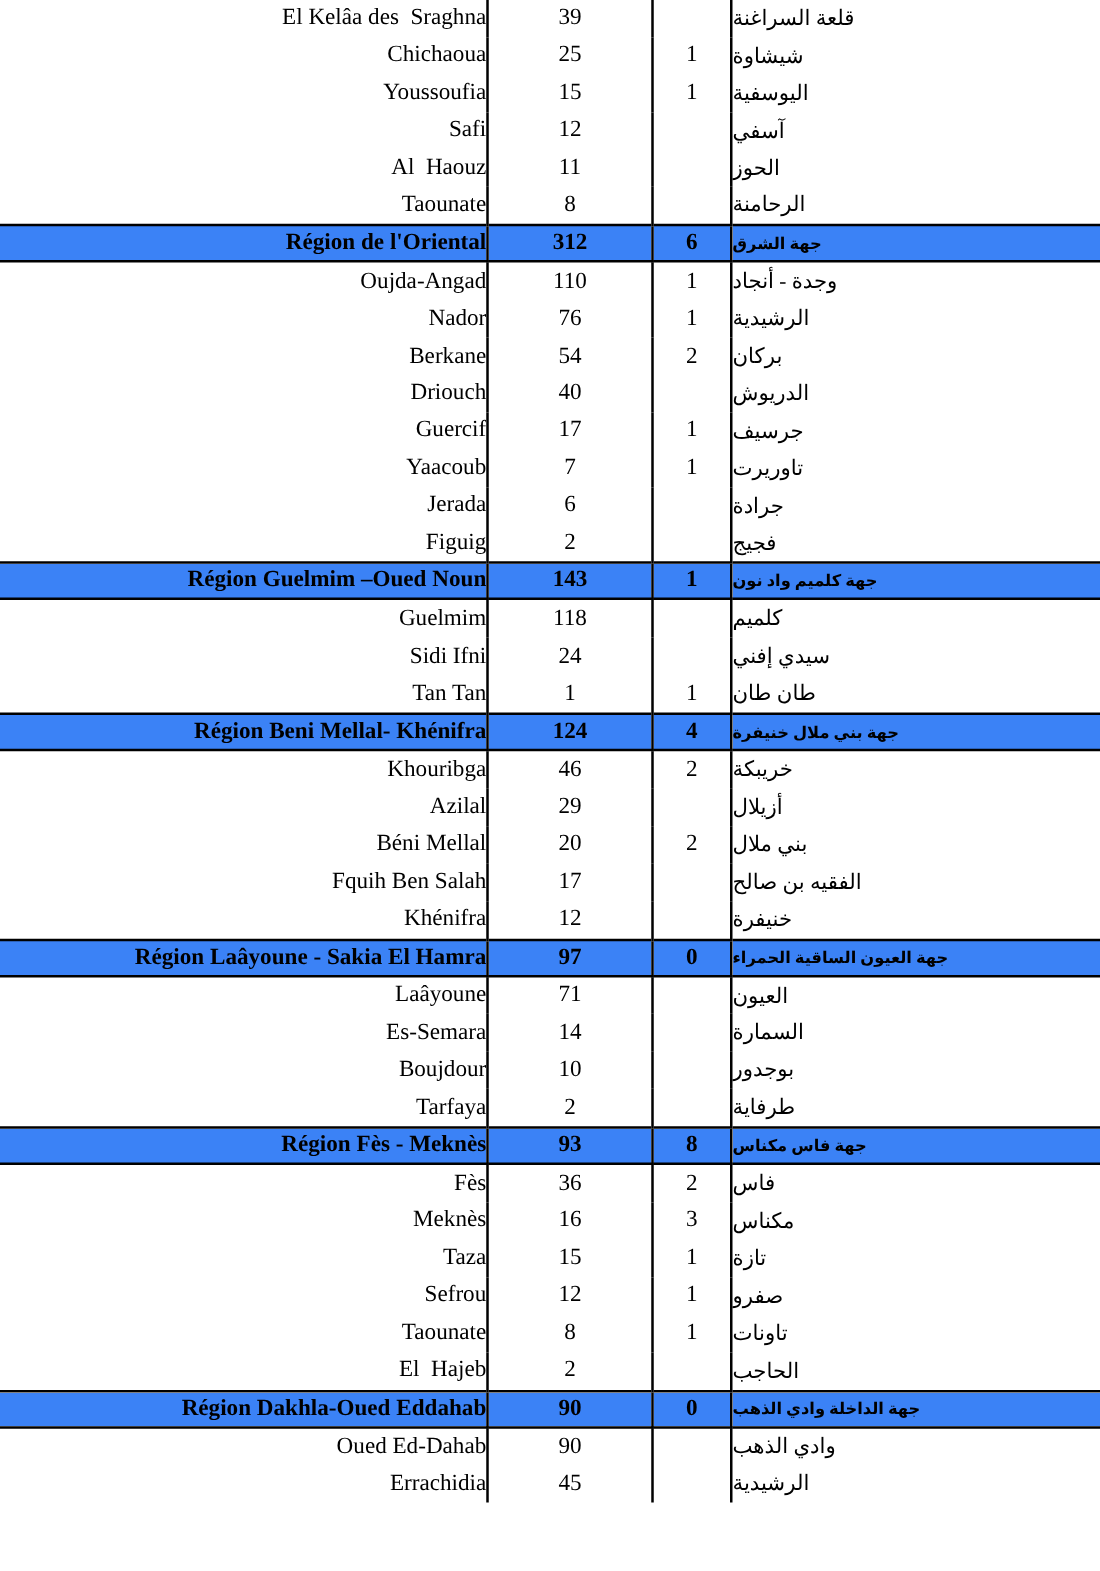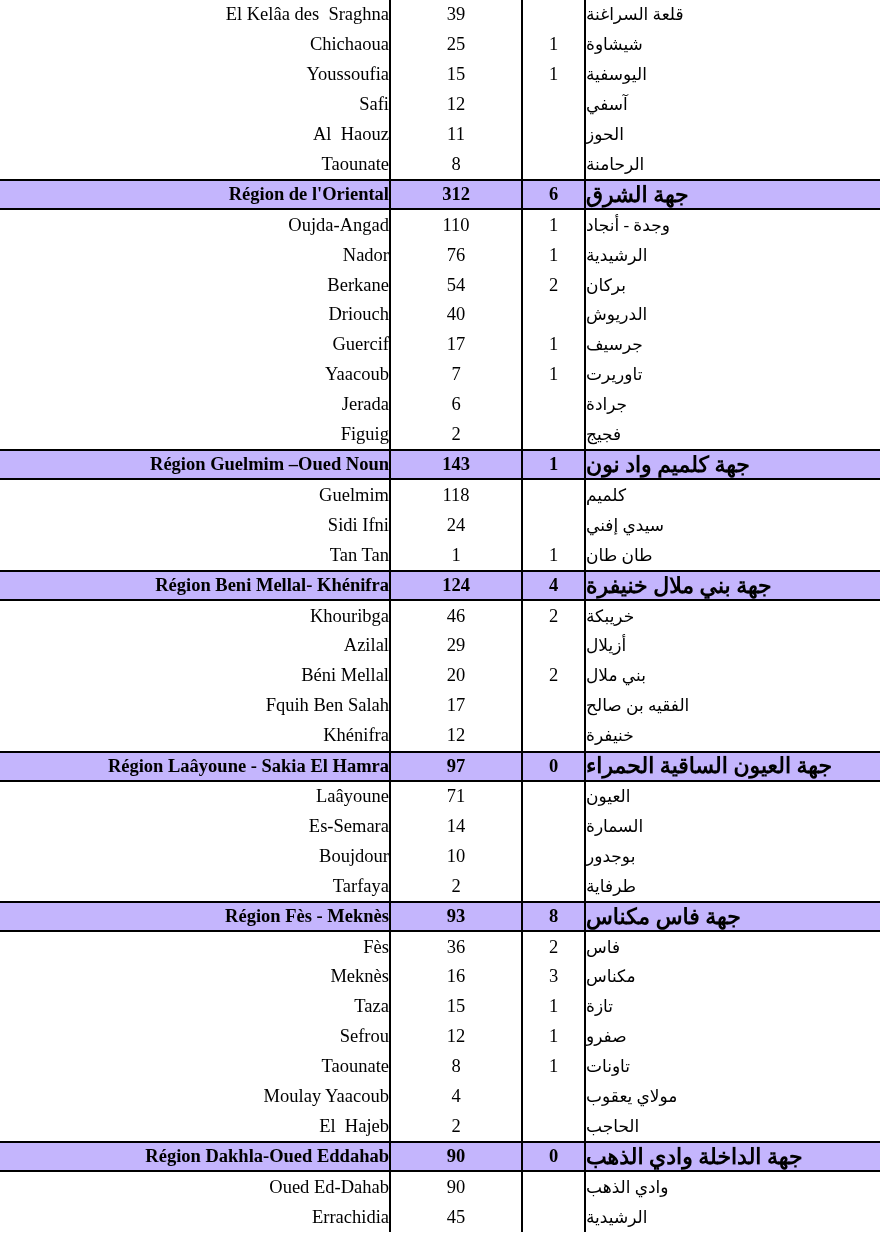--- a/index.html
+++ b/index.html
@@ -13,26 +13,26 @@
   }
   table.cases td{
     padding:0;vertical-align:middle;overflow:hidden;white-space:nowrap;
     height:29.9px;
   }
   td.c-fr{text-align:right;padding-left:7px;border-right:2px solid #000;}
   td.c-cases{text-align:center;border-right:2px solid #000;}
   td.c-deaths{text-align:center;border-right:2px solid #000;}
   td.c-ar{text-align:left;padding-right:7px;direction:rtl;font-size:17px;}
   tr.region td{
-    background:#c4b5fd;font-weight:bold;
+    background:#3b82f6;font-weight:bold;
     border-top:2.5px solid #000;border-bottom:2.5px solid #000;
     height:27px;
     margin-top:39px;
   }
-  tr.region td.c-ar{font-size:22px;font-family:Liberation Serif, serif;}
+  tr.region td.c-ar{font-size:13px;}
 </style>
 </head>
 <body>
 
 <div class="viewport">
   <table class="cases">
     <colgroup>
       <col style="width:390px">
       <col style="width:132px">
       <col style="width:63px">
@@ -249,26 +249,20 @@
           <td class="c-deaths">1</td>
           <td class="c-ar" dir="rtl">صفرو</td>
         </tr>
         <tr class="province">
           <td class="c-fr">Taounate</td>
           <td class="c-cases">8</td>
           <td class="c-deaths">1</td>
           <td class="c-ar" dir="rtl">تاونات</td>
         </tr>
         <tr class="province">
-          <td class="c-fr">Moulay Yaacoub</td>
-          <td class="c-cases">4</td>
-          <td class="c-deaths"></td>
-          <td class="c-ar" dir="rtl">مولاي يعقوب</td>
-        </tr>
-        <tr class="province">
           <td class="c-fr">El&nbsp; Hajeb</td>
           <td class="c-cases">2</td>
           <td class="c-deaths"></td>
           <td class="c-ar" dir="rtl">الحاجب</td>
         </tr>
         <tr class="region">
           <td class="c-fr">Région Dakhla-Oued Eddahab</td>
           <td class="c-cases">90</td>
           <td class="c-deaths">0</td>
           <td class="c-ar" dir="rtl">جهة الداخلة وادي الذهب</td>

